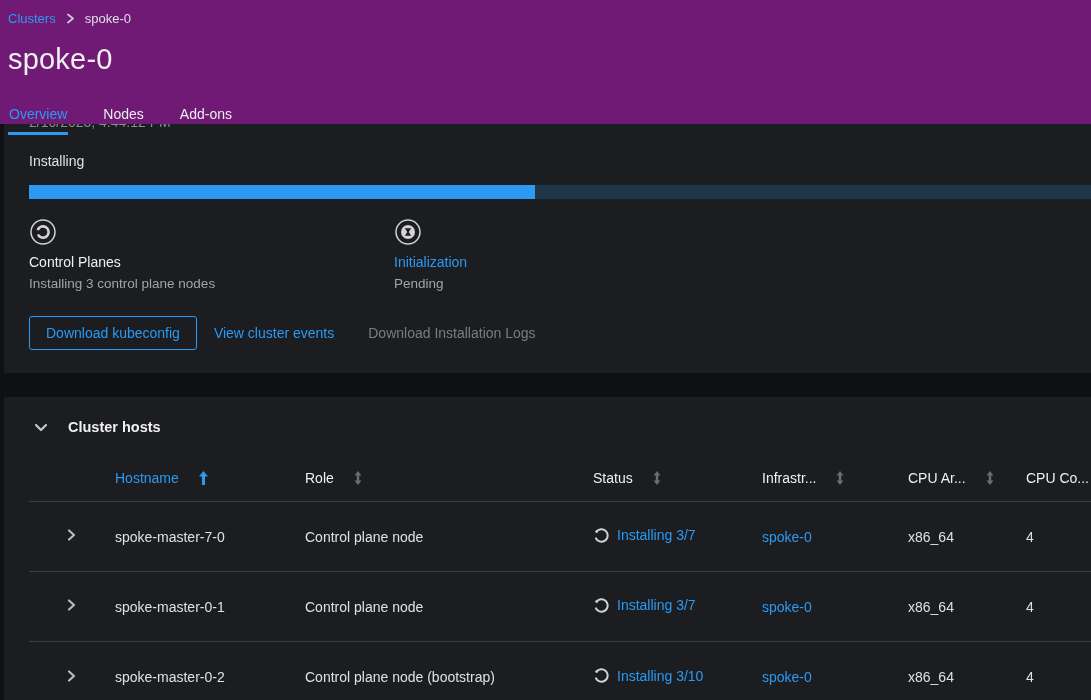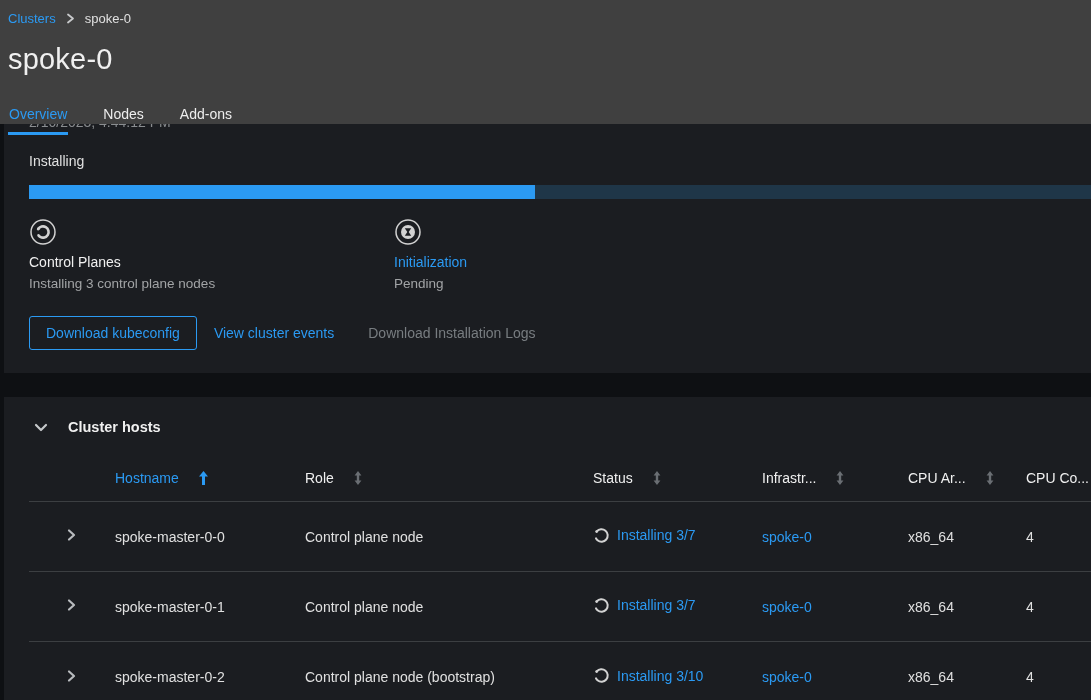--- a/index.html
+++ b/index.html
@@ -4,21 +4,21 @@
 <style>
   * { margin:0; padding:0; box-sizing:border-box; }
   html,body { width:1091px; height:700px; overflow:hidden; }
   body {
     font-family: "Liberation Sans", "DejaVu Sans", sans-serif;
     background:#0e1013;
     color:#e0e0e0;
     font-size:14px;
   }
   
-  .page-header { background:#404040; padding:0 0 0 8px; height:124px; position:relative; z-index:2; }
+  .page-header { background:#701a75; padding:0 0 0 8px; height:124px; position:relative; z-index:2; }
   .breadcrumb { display:flex; align-items:center; gap:10px; padding-top:11px; font-size:13px; }
   .breadcrumb a { color:#2b9af3; text-decoration:none; cursor:pointer; }
   .crumb-divider { color:#c8cacc; display:inline-flex; }
   .crumb-current { color:#e0e0e0; }
   .page-title { font-size:29px; font-weight:400; color:#f0f0f0; margin-top:17px; letter-spacing:.2px; }
   .tabs { display:flex; margin-top:21px; }
   .tab { padding:9px 1px 10px 1px; margin-right:34px; color:#ededed; font-size:14px; cursor:pointer; border-bottom:3px solid transparent; }
   .tab.active { color:#2b9af3; border-bottom-color:#2b9af3; }
   
   .content { padding-left:4px; }
@@ -207,21 +207,21 @@
       </div>
 
       <div class="trow tbody-row">
         <div class="c1">
           <span class="expand-btn">
             <svg width="9" height="14" viewBox="0 0 9 14">
                 <polyline points="2,2.5 7,7 2,11.5" fill="none" stroke="#b8bbbe" stroke-width="2.2" stroke-linecap="round" stroke-linejoin="round"></polyline>
               </svg>
           </span>
         </div>
-        <div class="c2">spoke-master-0-0</div>
+        <div class="c2">spoke-master-7-0</div>
         <div class="c3">Control plane node</div>
         <div class="c4">
           <span class="status-cell">
             <span>
               <svg width="17" height="17" viewBox="0 0 17 17">
                 <circle cx="8.5" cy="8.5" r="6.2" fill="none" stroke="#d2d2d2" stroke-width="2" stroke-dasharray="31 8" stroke-linecap="round" transform="rotate(-140 8.5 8.5)"></circle>
                 <circle cx="3.6" cy="4.6" r="1.3" fill="#d2d2d2"></circle>
               </svg>
             </span>
             <a class="cell-link">Installing 3/7</a>

